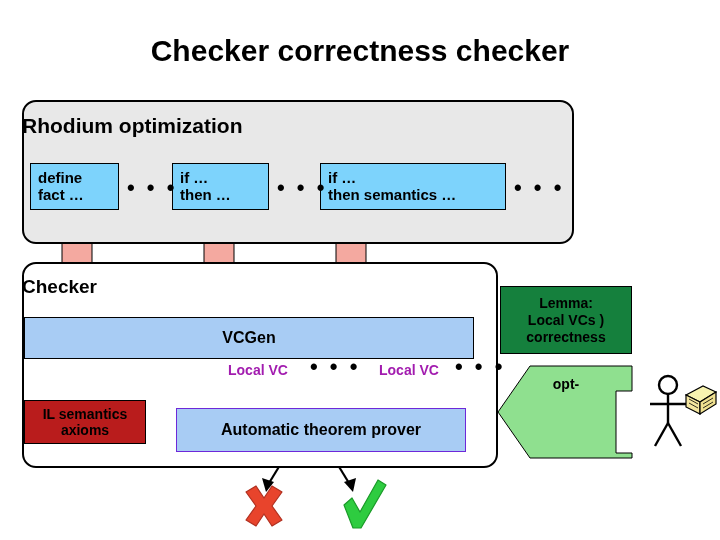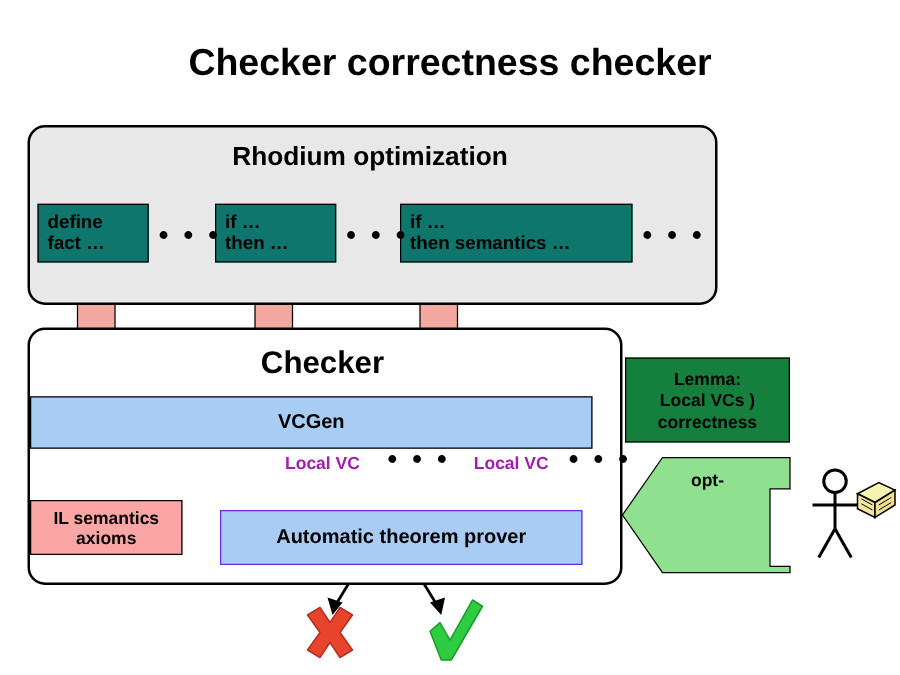--- a/index.html
+++ b/index.html
@@ -13,25 +13,25 @@
     left:0;top:34px;width:720px;text-align:center;
     font-size:30px;font-weight:bold;color:#000;letter-spacing:0px;
   }
 
   
   #optPanel{
     left:22px;top:100px;width:548px;height:140px;
     background:#e8e8e8;border:2px solid #000;border-radius:14px;
   }
   #optTitle{
-    left:22px;top:114px;width:548px;text-align:center;
+    left:22px;top:114px;width:548px;
     font-size:21px;font-weight:bold;color:#000;
   }
   .optbox{
-    background:#0f766e;border:1px solid #000;
+    background:#7dd3fc;border:1px solid #000;
     font-size:15px;font-weight:bold;color:#000;
     padding:5px 7px 5px 7px;box-sizing:border-box;
     line-height:17px;
   }
   #box1{left:30px;top:163px;width:89px;height:47px;}
   #box2{left:172px;top:163px;width:97px;height:47px;}
   #box3{left:320px;top:163px;width:186px;height:47px;}
 
   .dots{
     font-size:22px;font-weight:bold;color:#000;letter-spacing:3px;
@@ -40,38 +40,38 @@
   #dots1{left:127px;top:178px;}
   #dots2{left:277px;top:178px;}
   #dots3{left:514px;top:178px;}
 
   
   #checkerPanel{
     left:22px;top:262px;width:472px;height:202px;
     background:#ffffff;border:2px solid #000;border-radius:14px;
   }
   #checkerTitle{
-    left:22px;top:276px;width:472px;text-align:center;
-    font-size:25px;font-weight:bold;color:#000;
+    left:22px;top:276px;width:472px;
+    font-size:19px;font-weight:bold;color:#000;
   }
   #vcgen{
     left:24px;top:317px;width:448px;height:40px;
     background:#a8ccf4;border:1px solid #000;
     font-size:16px;font-weight:bold;color:#000;
     display:flex;align-items:center;justify-content:center;
   }
   #atp{
     left:176px;top:408px;width:288px;height:42px;
     background:#a8ccf4;border:1px solid #6d28d9;
     font-size:16px;font-weight:bold;color:#000;
     display:flex;align-items:center;justify-content:center;
   }
   #ilsem{
     left:24px;top:400px;width:120px;height:42px;
-    background:#fca5a5;border:1px solid #000;
+    background:#b91c1c;border:1px solid #000;
     font-size:14px;font-weight:bold;color:#000;
     display:flex;align-items:center;justify-content:center;
     text-align:center;line-height:16px;
   }
   .lvc{
     font-size:14px;font-weight:bold;color:#a21caf;
   }
   #lvc1{left:228px;top:362px;}
   #lvc2{left:379px;top:362px;}
   #lvcdots1{left:310px;top:357px;}

